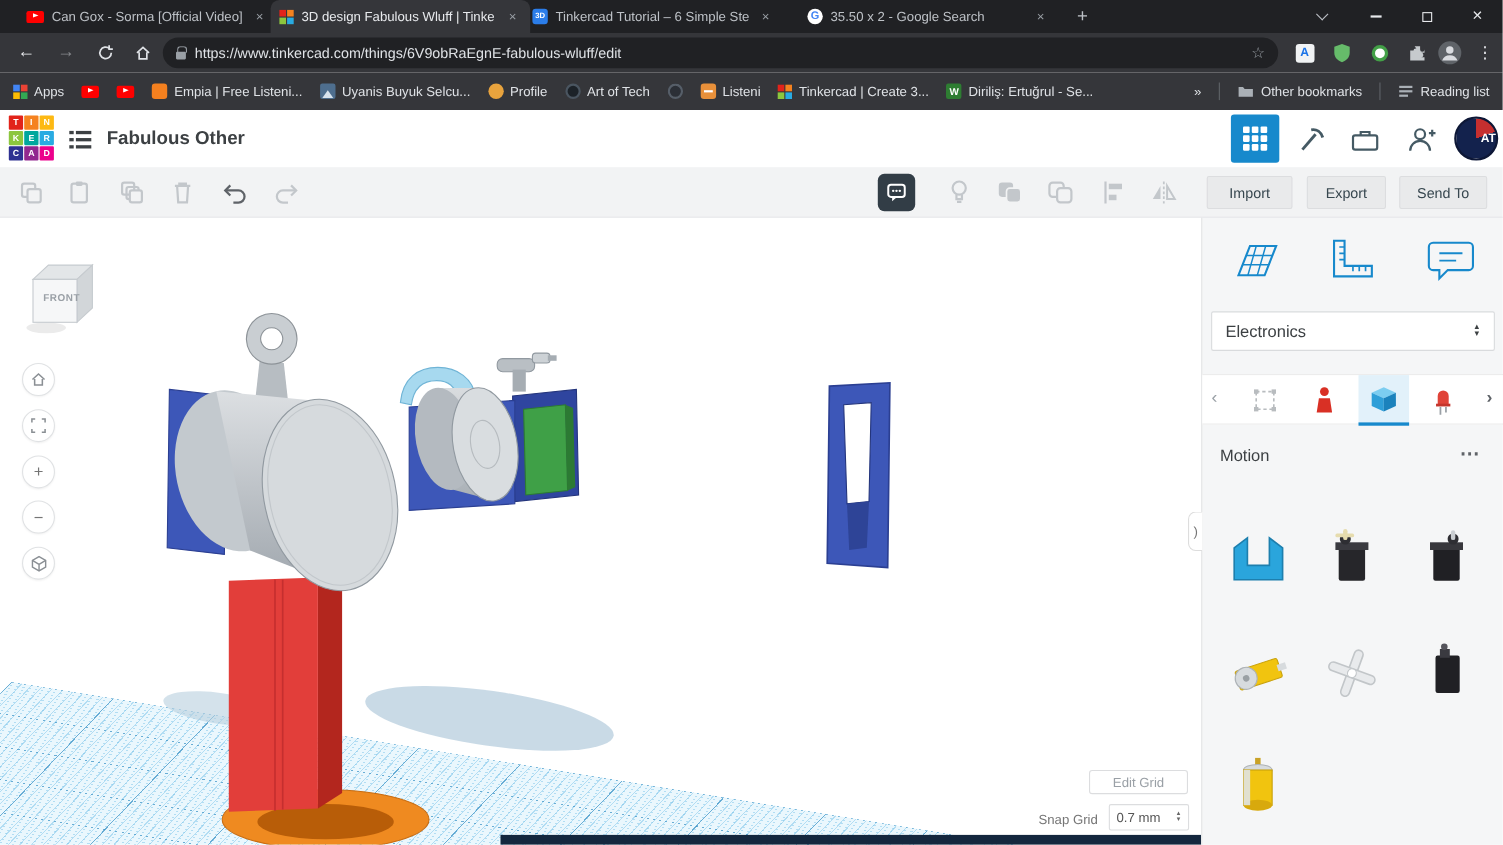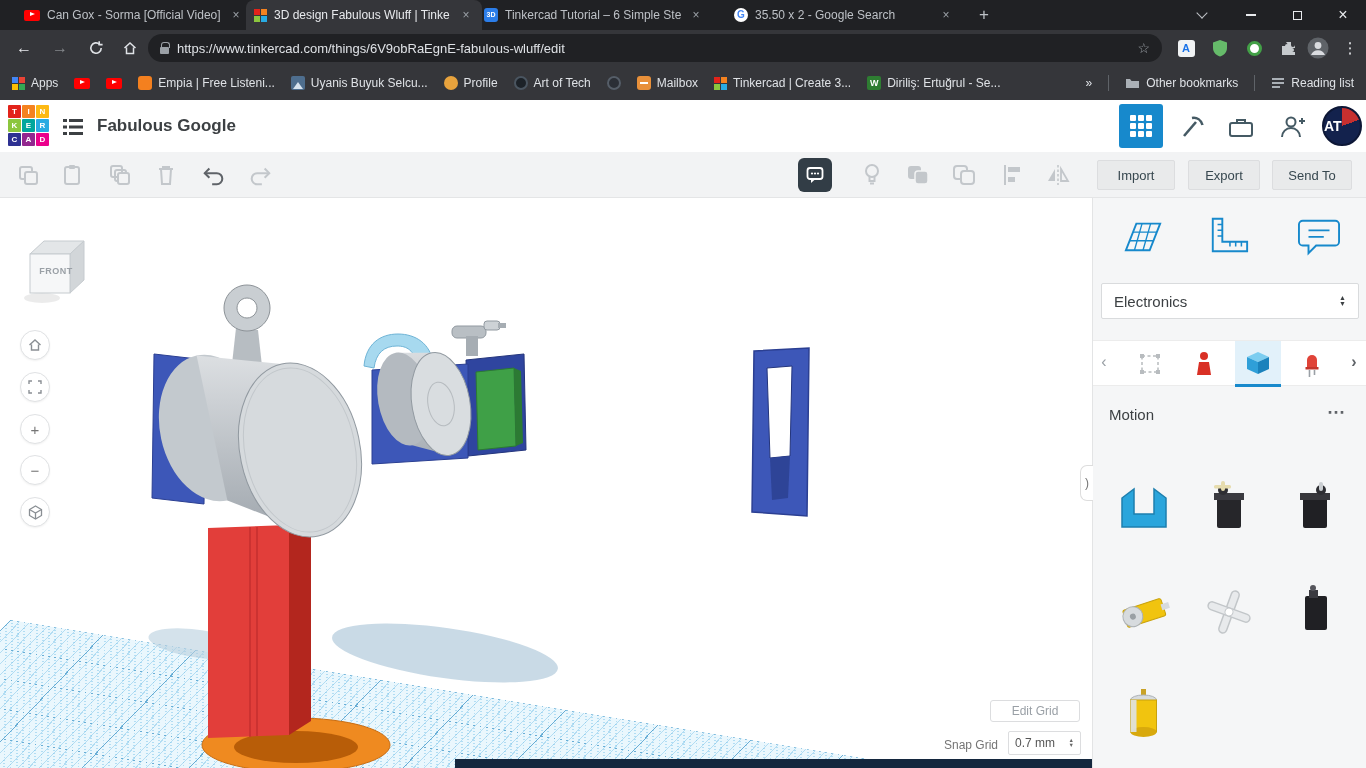--- a/index.html
+++ b/index.html
@@ -37,21 +37,21 @@
   .mr-auto{margin-left:auto}
   
   .appheader{position:absolute;left:0;top:100px;width:1366px;height:52px;background:#fff}
   .logo{position:absolute;left:8px;top:5px;display:grid;grid-template-columns:repeat(3,13px);grid-template-rows:repeat(3,13px);gap:1px}
   .logo b{color:#fff;font-size:8px;font-weight:bold;text-align:center;line-height:13px;border-radius:1px}
   .htitle{position:absolute;left:97px;top:16px;font-size:17px;font-weight:600;color:#3c4043}
   .hicon{position:absolute;top:12px;width:30px;height:30px;display:flex;align-items:center;justify-content:center}
   .bluebtn{position:absolute;left:1119px;top:4px;width:44px;height:44px;background:#1789cc;border-radius:3px;display:flex;align-items:center;justify-content:center}
   .grid9{display:grid;grid-template-columns:repeat(3,6px);grid-template-rows:repeat(3,6px);gap:2px}
   .grid9 i{background:#fff;border-radius:1px}
-  .avatar{position:absolute;left:1322px;top:6px;width:40px;height:40px;border-radius:50%;background:conic-gradient(#c62f2f 0 70deg,#13224d 70deg 360deg);display:flex;align-items:center;justify-content:flex-start;color:#fff;font-size:14px;font-weight:bold;border:2px solid #0d1736}
+  .avatar{position:absolute;left:1322px;top:6px;width:40px;height:40px;border-radius:50%;background:conic-gradient(#c62f2f 0 70deg,#13224d 70deg 360deg);display:flex;align-items:center;justify-content:flex-end;color:#fff;font-size:11px;font-weight:bold;border:2px solid #0d1736}
   
   .edtb{position:absolute;left:0;top:152px;width:1366px;height:46px;background:#f2f3f4;border-bottom:1px solid #e4e5e6}
   .tbic{position:absolute;top:11px;width:24px;height:24px;display:flex;align-items:center;justify-content:center}
   .tbbtn{position:absolute;top:8px;height:30px;background:#e9eaeb;border:1px solid #dcdddf;border-radius:2px;font-size:13px;color:#37474f;display:flex;align-items:center;justify-content:center}
   .badge{position:absolute;left:798px;top:6px;width:34px;height:34px;background:#323d46;border-radius:6px;display:flex;align-items:center;justify-content:center}
   
   .viewport{position:absolute;left:0;top:198px;width:1092px;height:570px;background:#fff;overflow:hidden}
   .workplane{position:absolute;left:0;top:0;width:1000px;height:520px;transform-origin:0 0;
     transform:matrix(0.925,0.15,-0.25,0.26,10,422);
     background-image:
@@ -204,21 +204,21 @@
       <span style="width:14px;height:14px;border-radius:50%;background:#1c2228;border:2px solid #4a5560"></span>
       <span>Art of Tech</span>
     </span>
     <span class="bmit">
         <span style="width:14px;height:14px;border-radius:50%;background:#2b2f36;box-shadow:inset 0 0 0 2px #565e68"></span>
       </span>
     <span class="bmit">
       <span style="width:14px;height:14px;background:#e8903a;border-radius:3px;position:relative">
           <i style="position:absolute;left:3px;top:6px;width:8px;height:2px;background:#fff"></i>
         </span>
-      <span>Mailbox</span>
+      <span>Listeni</span>
     </span>
     <span class="bmit">
       <span class="favtk">
           <i style="background:#e2231a"></i>
           <i style="background:#f5821f"></i>
           <i style="background:#8cc63e"></i>
           <i style="background:#29abe2"></i>
         </span>
       <span>Tinkercad | Create 3...</span>
     </span>
@@ -260,21 +260,21 @@
     <div class="hicon" style="left:58px">
       <svg width="22" height="20" viewBox="0 0 22 20">
         <rect x="1" y="2" width="4" height="3" fill="#3c4043"></rect>
           <rect x="7" y="2" width="14" height="3" fill="#3c4043"></rect>
         <rect x="1" y="8.5" width="4" height="3" fill="#3c4043"></rect>
           <rect x="7" y="8.5" width="14" height="3" fill="#3c4043"></rect>
         <rect x="1" y="15" width="4" height="3" fill="#3c4043"></rect>
           <rect x="7" y="15" width="14" height="3" fill="#3c4043"></rect>
       </svg>
     </div>
-    <div class="htitle">Fabulous Google</div>
+    <div class="htitle">Fabulous Other</div>
     <div class="bluebtn">
         <span class="grid9">
           <i></i>
           <i></i>
           <i></i>
           <i></i>
           <i></i>
           <i></i>
           <i></i>
           <i></i>

